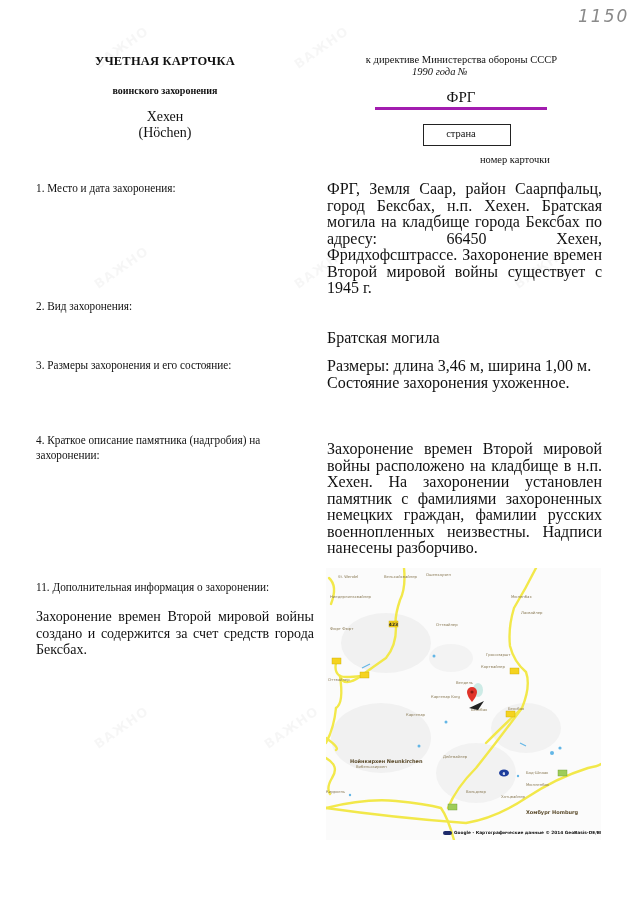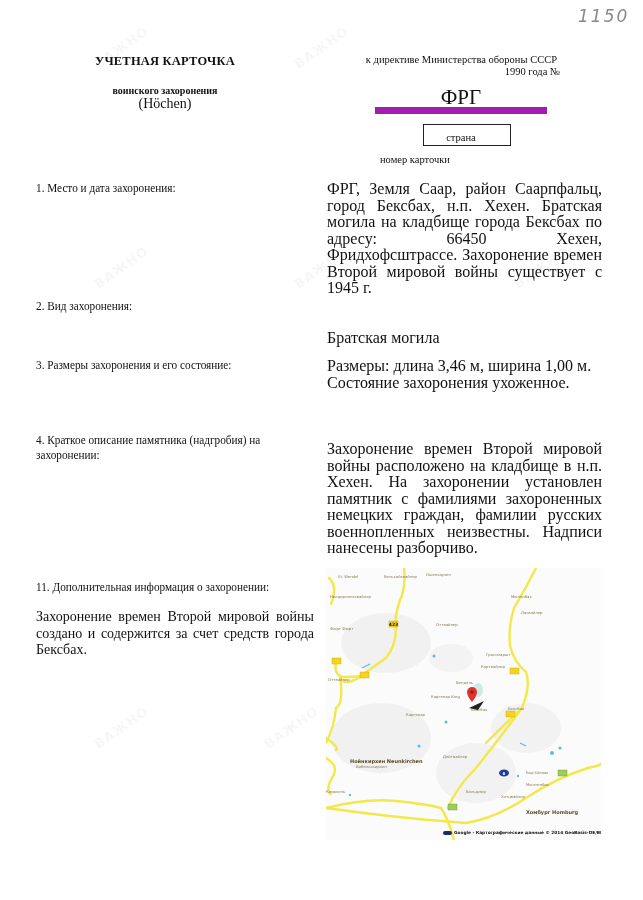--- a/index.html
+++ b/index.html
@@ -14,28 +14,28 @@
   }
 
   .title-block { left: 60px; top: 54px; width: 210px; text-align: center; }
   .title-main { font-weight: bold; font-size: 12.5px; letter-spacing: 0.2px; }
   .title-sub { font-weight: bold; font-size: 10px; margin-top: 16px; }
   .title-place { font-size: 14px; margin-top: 13px; line-height: 16px; }
 
   .appendix { left: 320px; top: 54px; width: 240px; font-size: 10.5px; line-height: 12px; }
   .appendix .a-head { text-align: center; text-decoration: underline; padding-left: 50px; }
   .appendix .a-line2 { text-align: right; padding-right: 3px; }
-  .appendix .a-line3 { text-align: right; }
+  .appendix .a-line3 { text-align: center; font-style: italic; }
 
   .country { left: 375px; top: 88px; width: 172px; text-align: center; }
-  .country-value { font-size: 21px; line-height: 18px; border-bottom: 7px solid #a21caf; padding-bottom: 1px; }
+  .country-value { font-size: 15px; line-height: 18px; border-bottom: 3px solid #a21caf; padding-bottom: 1px; }
   .country-label { font-size: 10.5px; margin-top: 18px; }
 
   .card-box { left: 423px; top: 124px; width: 88px; height: 22px; border: 1px solid #222; }
-  .card-label { left: 380px; top: 154px; width: 170px; text-align: left; font-size: 10.5px; }
+  .card-label { left: 380px; top: 154px; width: 170px; text-align: right; font-size: 10.5px; }
 
   .label { left: 36px; font-size: 12.5px; line-height: 15px; width: 260px; transform: scaleX(0.9); transform-origin: left top; }
   .value { left: 327px; width: 275px; font-size: 16px; line-height: 16.5px; text-align: justify; }
   .value.left { text-align: left; }
 
   .extra-text { left: 36px; top: 609px; width: 278px; font-size: 14px; line-height: 16.5px; text-align: justify; }
 
   .map {
     left: 326px; top: 568px; width: 275px; height: 272px; overflow: hidden; background: #fbfbfb;
   }
@@ -64,20 +64,21 @@
 <div class="watermark" style="left:290px;top:260px;">ВАЖНО</div>
 <div class="watermark" style="left:510px;top:260px;">ВАЖНО</div>
 <div class="watermark" style="left:90px;top:720px;">ВАЖНО</div>
 <div class="watermark" style="left:260px;top:720px;">ВАЖНО</div>
 
 <div class="abs handwritten">1150</div>
 
 <div class="abs title-block">
   <div class="title-main">УЧЕТНАЯ КАРТОЧКА</div>
   <div class="title-sub">воинского захоронения</div>
+  <div class="title-place">Хехен</div>
   <div class="title-place" style="margin-top:0">(Höchen)</div>
 </div>
 
 <div class="abs appendix">
   <div class="a-line2">к директиве Министерства обороны СССР</div>
   <div class="a-line3">1990 года №</div>
 </div>
 
 <div class="abs country">
   <div class="country-value">ФРГ</div>

